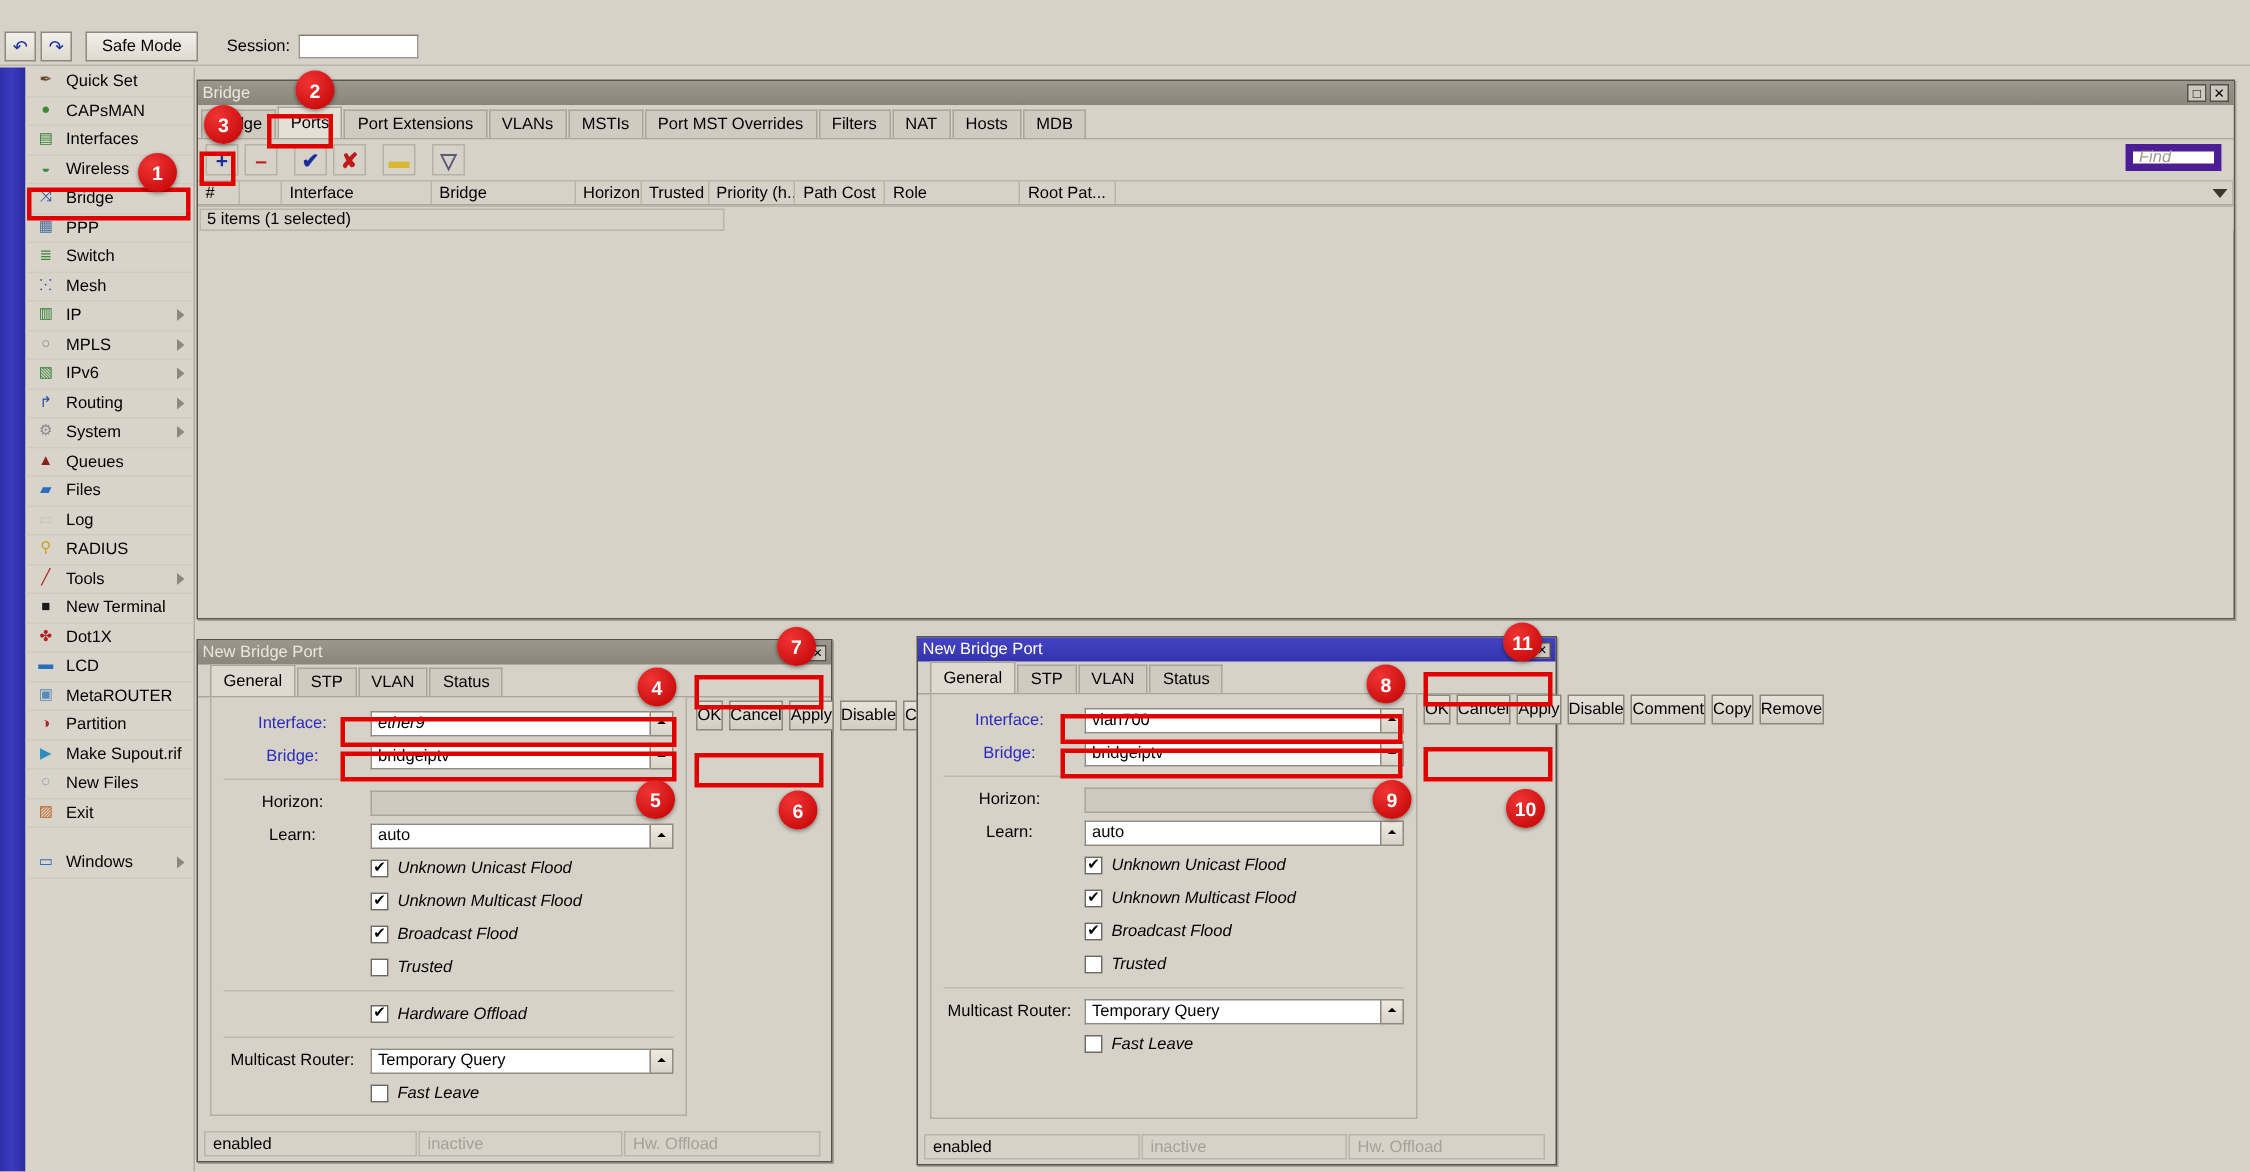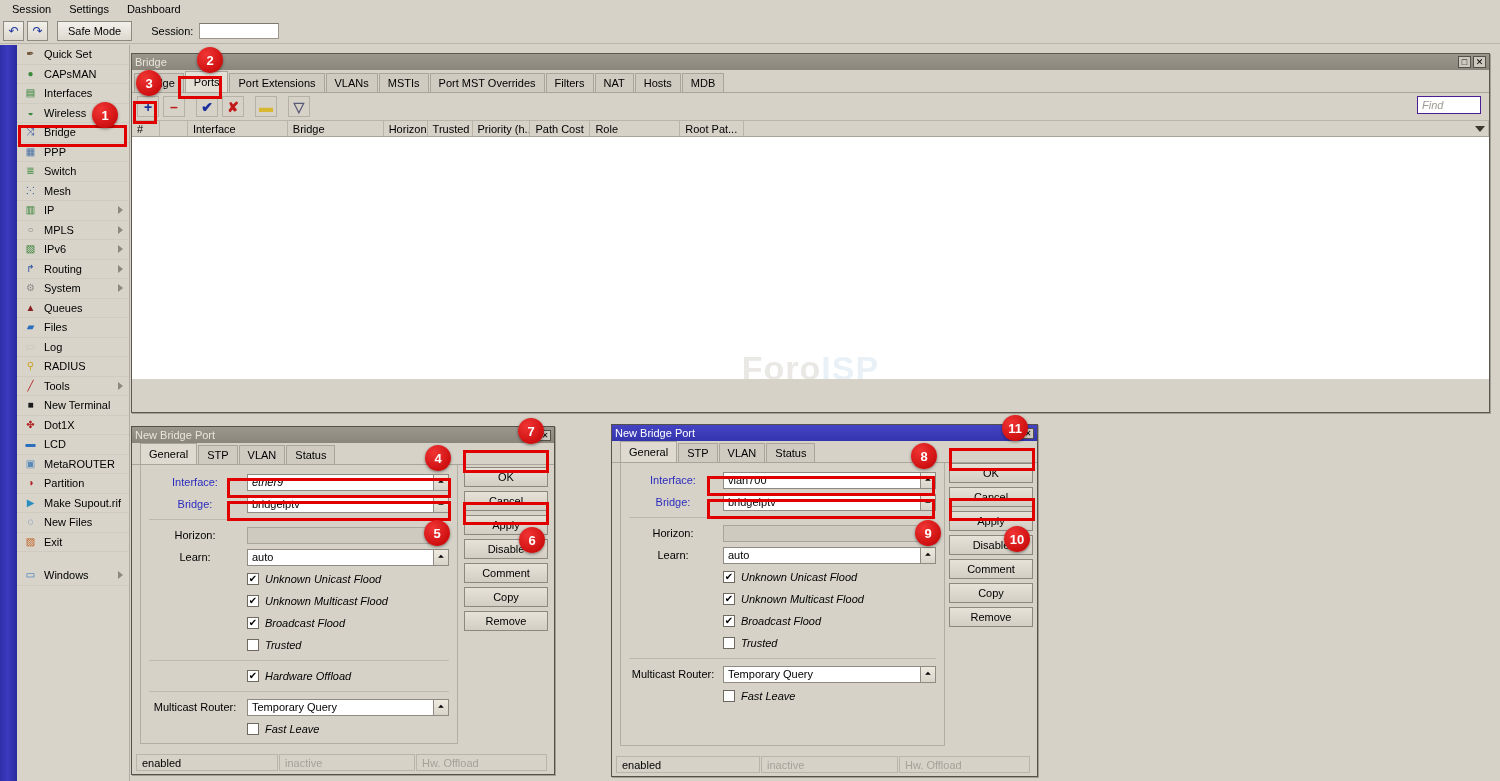--- a/index.html
+++ b/index.html
@@ -118,21 +118,21 @@
     height: 27px; display: flex; align-items: center; gap: 4px;
     padding-left: 5px; background: #d6d2c8; position: relative;
   }
   .wbtn {
     width: 22px; height: 21px; border: 1px solid #b5b1a7;
     background: #d6d2c8; display: flex; align-items: center;
     justify-content: center; cursor: pointer; font-size: 14px;
   }
   .findbox {
     position: absolute; right: 8px; top: 3px; width: 64px; height: 18px;
-    background: #fff; border: 1px solid #4c1d95;
+    background: #fff; border: 5px solid #4c1d95;
     font-size: 11px; color: #9e9a90; font-style: italic;
     display: flex; align-items: center; padding-left: 4px;
   }
 
   
   .colhead {
     height: 17px; display: flex; background: #d6d2c8;
     border-top: 1px solid #b9b5ab; border-bottom: 1px solid #a9a59b;
     font-size: 11px; position: relative;
   }
@@ -224,21 +224,21 @@
     width: 12px; height: 12px; border: 1px solid #6e6a62; background: #fff;
     margin-right: 6px; display: flex; align-items: center;
     justify-content: center; font-size: 10px; color: #000; cursor: pointer;
     line-height: 1;
   }
   .cblabel { font-size: 11px; font-style: italic; }
   .hr { height: 1px; background: #bdb9af; margin: 4px 8px; }
 
   .btncol {
     position: absolute; right: 6px; top: 24px; width: 84px;
-    display: flex; flex-direction: column; gap: 4px;
+    display: flex; flex-direction: row; gap: 4px;
   }
   #dialog-right .btncol { width: 84px; right: 4px; top: 22px; }
   .dbtn {
     height: 20px; border: 1px solid #8c887e;
     background: linear-gradient(#e6e2d8,#d2cec4);
     display: flex; align-items: center; justify-content: center;
     font-size: 11px; cursor: pointer; color: #000;
   }
 
   .dlg-status {
@@ -263,25 +263,20 @@
     display: flex; align-items: center; justify-content: center;
     box-shadow: 0 1px 3px rgba(0,0,0,.45); z-index: 50;
     font-family: "Liberation Sans", sans-serif;
   }
 </style>
 </head>
 <body>
 
 <div id="root">
 
-  <div class="menubar">
-    <div class="mi">Session</div>
-    <div class="mi">Settings</div>
-    <div class="mi">Dashboard</div>
-  </div>
 
   <div class="toolbar">
     <div class="tbtn">↶</div>
     <div class="tbtn">↷</div>
     <div class="safemode">Safe Mode</div>
     <div class="sesslabel">Session:</div>
     <div class="sessinput"></div>
   </div>
 
   <div class="desktop"></div>
@@ -489,26 +484,24 @@
         </div>
         <div class="c" style="width:64px">
           <span>Root Pat...</span>
         </div>
         <div class="c" style="width:746px">
           <span></span>
         </div>
       <div class="caret"></div>
     </div>
 
-    <div class="gridarea">
-      <div class="watermark">
-        <span class="wm-a">Foro</span><span class="wm-b">ISP</span>
-      </div>
-    </div>
-
+
+    <div class="statusbar">
+      <div class="cell" style="width:350px">5 items (1 selected)</div>
+    </div>
   </div>
 
   <div class="dlg" id="dialog-left">
     <div class="dlg-title inactive">
       <span class="t">New Bridge Port</span>
       <span class="ctl">✕</span>
     </div>
     <div class="dlg-body">
       <div class="dlg-tabs" id="left-tabs">
           <div class="tab active">

